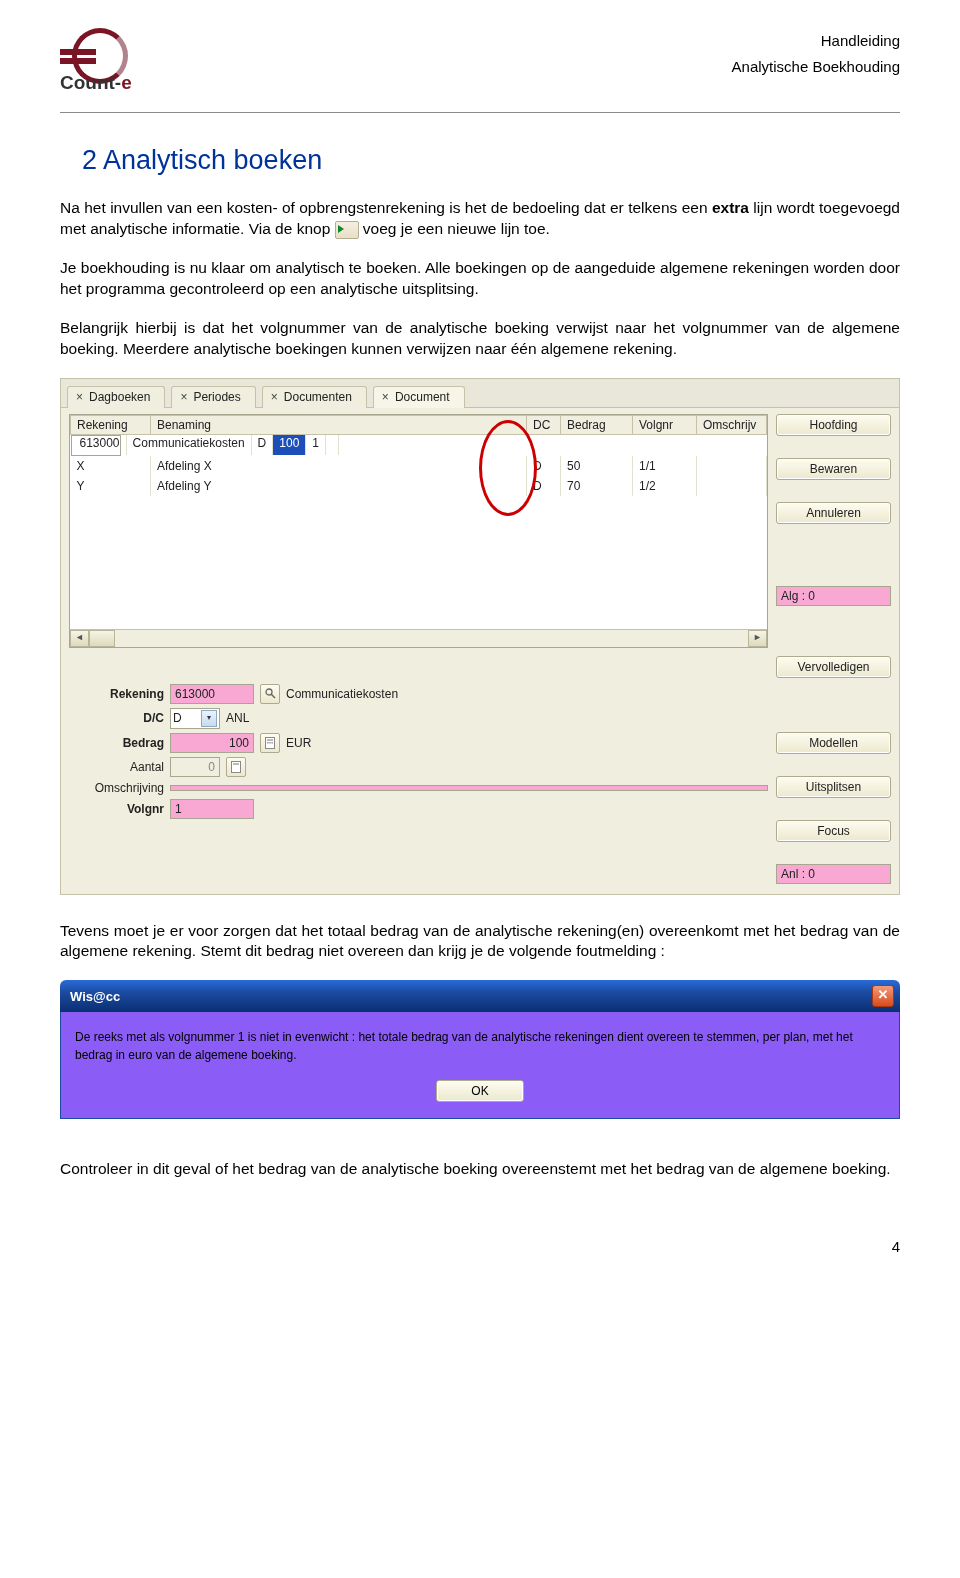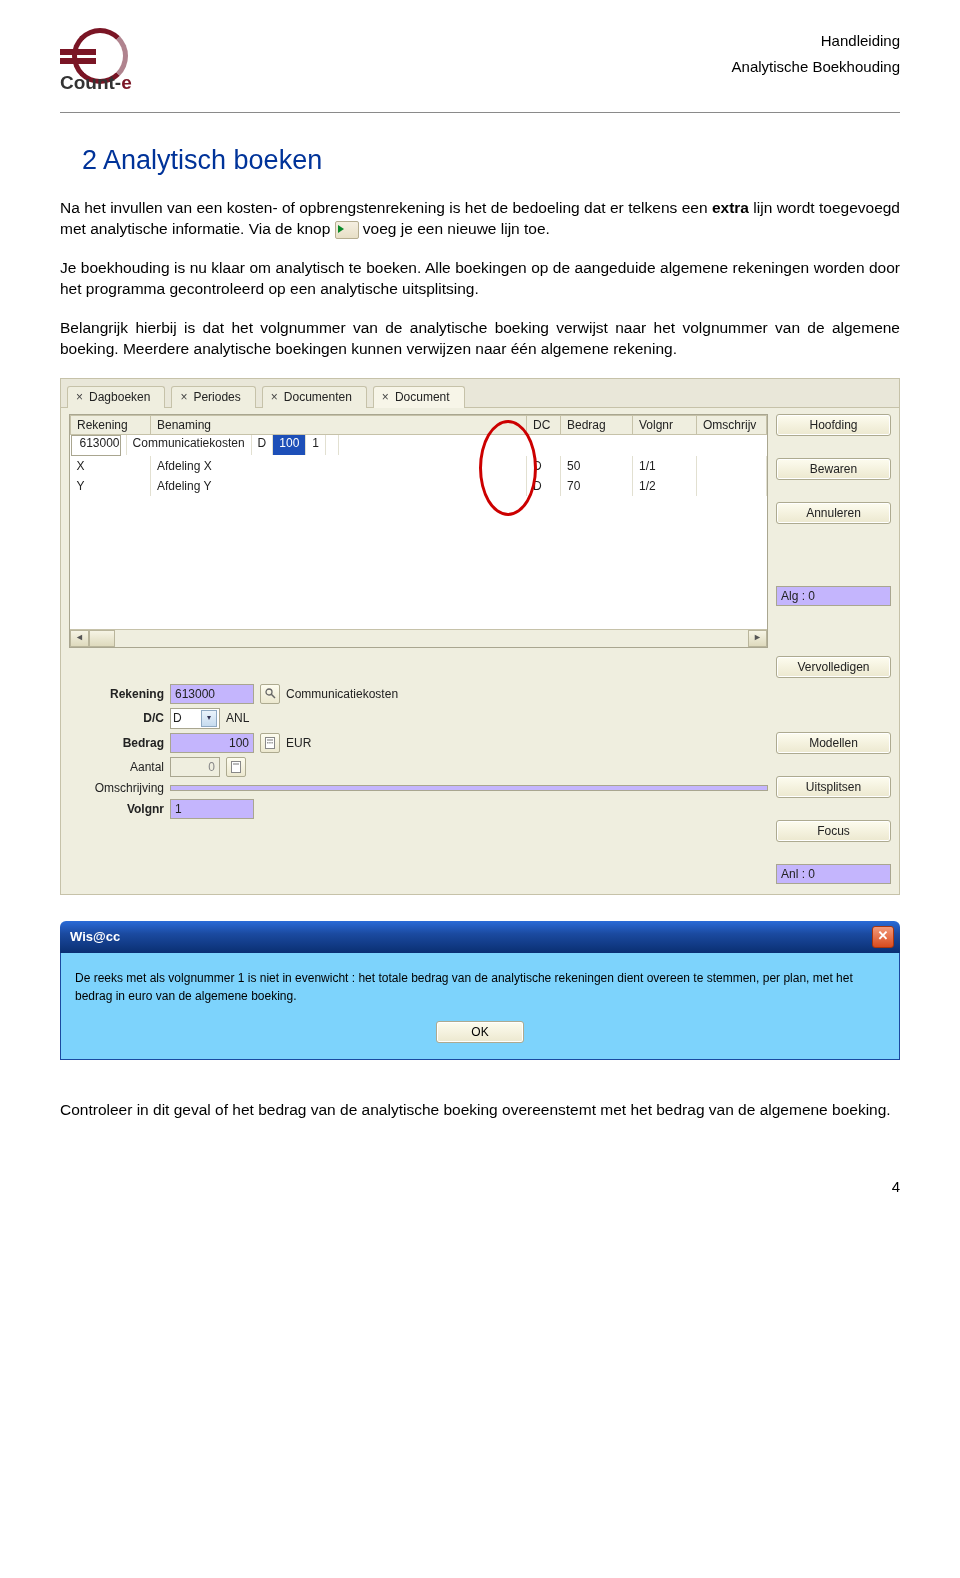--- a/index.html
+++ b/index.html
@@ -181,21 +181,21 @@
   .winbtn {
     background: linear-gradient(#fdfcef,#ece8cf);
     border: 1px solid #adaa90;
     border-radius: 3px;
     padding: 3px 0;
     text-align: center;
     font-size: 12px;
     box-shadow: inset 0 0 0 1px #fff;
   }
   .txtbox {
-    background: #c4b5fd;
+    background: #f9a8d4;
     border: 1px solid #a9a690;
     padding: 2px 4px;
     font-size: 12px;
     box-sizing: border-box;
   }
   .form-area {
     padding: 6px 8px 10px 8px;
     display: flex;
     gap: 8px;
   }
@@ -262,21 +262,21 @@
     background: linear-gradient(#f29a7a,#d94b1e);
     border: 1px solid #a8360f;
     border-radius: 3px;
     color: #fff;
     text-align: center;
     line-height: 18px;
     font-weight: bold;
     font-size: 13px;
   }
   .dlg-body {
-    background: #7dd3fc;
+    background: #8b5cf6;
     border: 1px solid #1b4aa0;
     border-top: none;
     padding: 16px 14px 16px 14px;
     font-size: 12px;
   }
   .dlg-body .msg { line-height: 1.5; margin-bottom: 16px; }
   .dlg-ok-row { text-align: center; }
   .pagenum {
     text-align: right;
     font-size: 15px;
@@ -460,20 +460,21 @@
       <div class="side-btns">
         <div style="height:26px"></div>
         <div class="winbtn">Modellen</div>
         <div class="winbtn">Uitsplitsen</div>
         <div class="winbtn">Focus</div>
         <div class="txtbox">Anl : 0</div>
       </div>
     </div>
   </div>
 
+  <p class="body">Tevens moet je er voor zorgen dat het totaal bedrag van de analytische rekening(en) overeenkomt met het bedrag van de algemene rekening. Stemt dit bedrag niet overeen dan krijg je de volgende foutmelding :</p>
 
   <div class="dialog">
     <div class="dlg-title">
       <span>Wis@cc</span>
       <div class="dlg-close">✕</div>
     </div>
     <div class="dlg-body">
       <div class="msg">De reeks met als volgnummer 1 is niet in evenwicht : het totale bedrag van de analytische rekeningen dient overeen te stemmen, per plan, met het bedrag in euro van de algemene boeking.</div>
       <div class="dlg-ok-row">
         <span class="winbtn" style="display:inline-block; width:86px;">OK</span>

